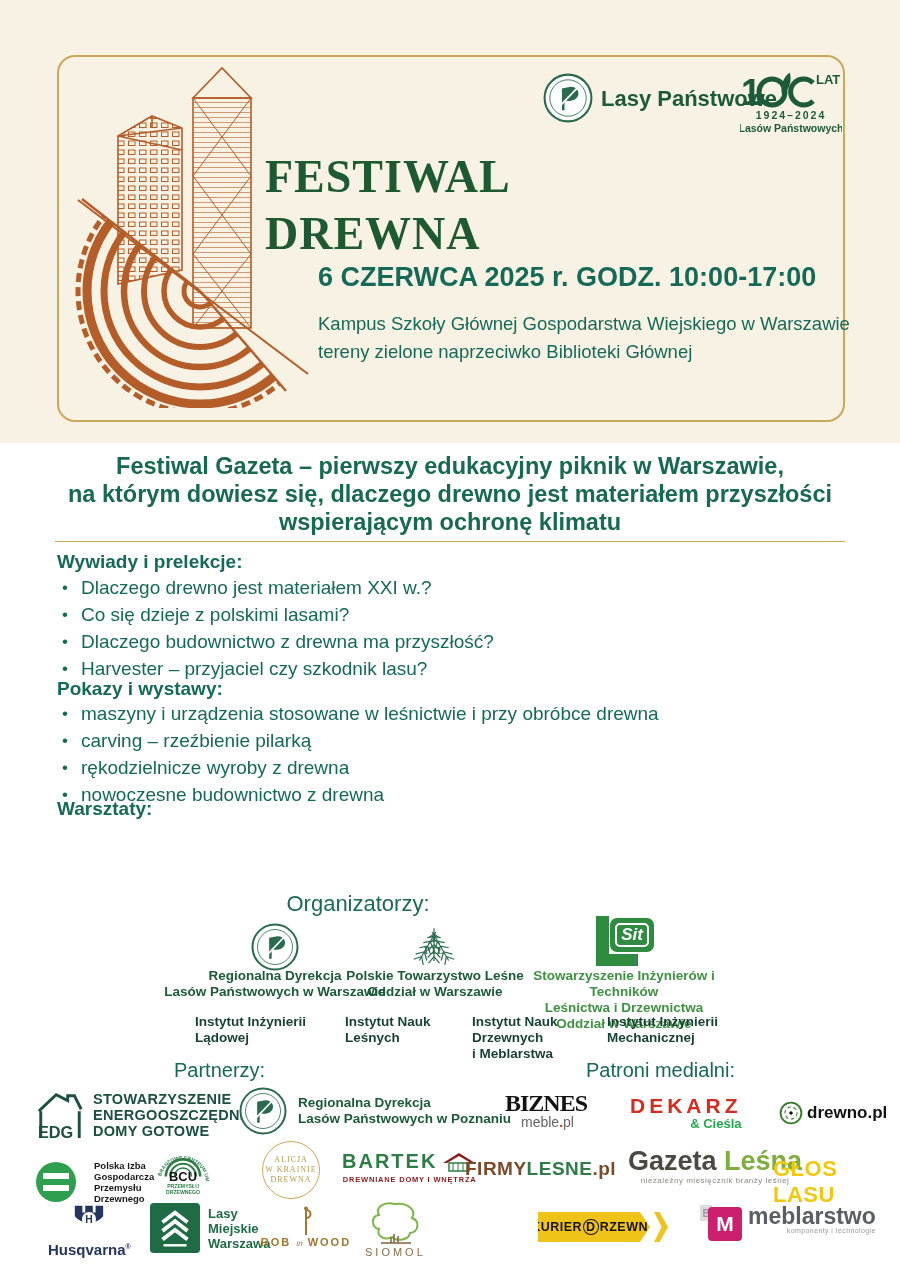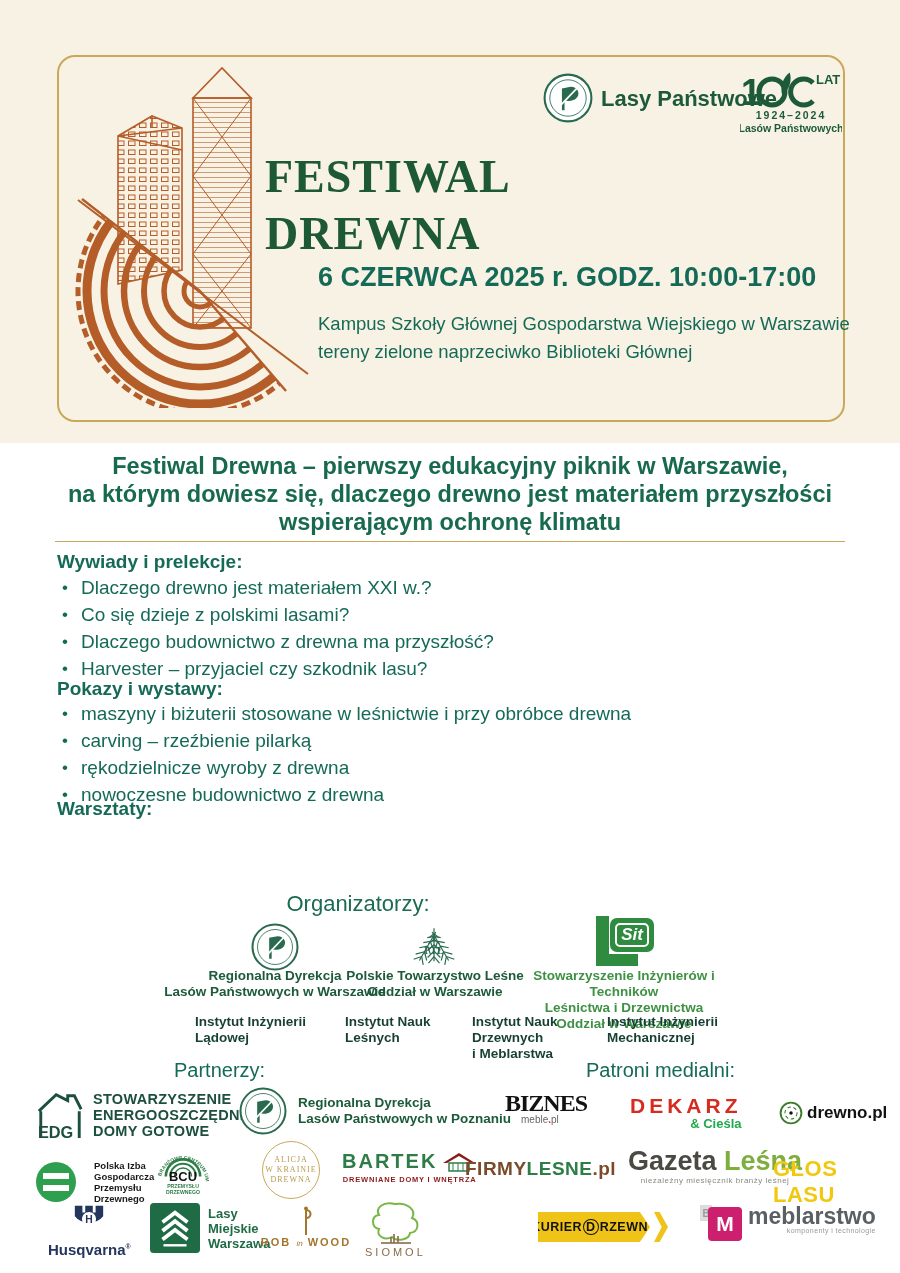--- a/index.html
+++ b/index.html
@@ -42,21 +42,21 @@
   .org-label.sit { color:#3f9144; }
   .institute { position:absolute; top:1014px; color:#173f33; font-size:13.5px; font-weight:bold; line-height:16px; }
   .group-label { position:absolute; top:1059px; color:#156a57; font-size:20px; }
 
   
   .logo { position:absolute; }
   .edg-text { color:#1c4f3f; font-size:14.5px; font-weight:800; line-height:16px; letter-spacing:.3px; }
   .seal-label { color:#1c5a3a; font-size:13.5px; font-weight:bold; line-height:16px; }
   .biznes-name { font-family:"Liberation Serif", serif; font-weight:900; font-size:24px;
     letter-spacing:-1px; color:#121212; line-height:22px; }
-  .biznes-sub { font-size:10px; color:#666; margin-left:16px; }
+  .biznes-sub { font-size:14px; color:#666; margin-left:16px; }
   .biznes-sub .dot { color:#d42f1f; font-weight:bold; }
   .dekarz-name { color:#d62b1f; font-weight:900; font-size:21px; letter-spacing:4px; }
   .dekarz-sub { color:#1faa4a; font-weight:bold; font-size:13px; text-align:right; margin-top:-2px; }
   .drewno-name { color:#121212; font-weight:900; font-size:17px; }
   .pigpd-text { color:#1a1a1a; font-size:9.5px; font-weight:bold; line-height:11px; }
   .alicja-circle { width:58px; height:58px; border:1.5px solid #c9a959; border-radius:50%;
     display:flex; flex-direction:column; align-items:center; justify-content:center;
     color:#b99a4e; font-family:"Liberation Serif", serif; font-size:8px; letter-spacing:1px; line-height:10px; }
   .bartek-name { color:#2e7d46; font-weight:bold; font-size:20px; letter-spacing:2px; }
   .bartek-sub { color:#8b1a1a; font-weight:bold; font-size:7.5px; letter-spacing:.8px; margin-top:2px; }
@@ -158,37 +158,37 @@
       <span>FESTIWAL</span>
       <span>DREWNA</span>
     </h1>
 
     <div class="date-line">6 CZERWCA 2025 r. GODZ. 10:00-17:00</div>
     <div class="loc" style="top:313px;">Kampus Szkoły Głównej Gospodarstwa Wiejskiego w Warszawie</div>
     <div class="loc" style="top:341px;">tereny zielone naprzeciwko Biblioteki Głównej</div>
   </header>
 
   <h2 class="intro">
-    <span style="display:block">Festiwal Drewna – pierwszy edukacyjny piknik w Warszawie,</span>
+    <span style="display:block">Festiwal Gazeta – pierwszy edukacyjny piknik w Warszawie,</span>
     <span style="display:block">na którym dowiesz się, dlaczego drewno jest materiałem przyszłości</span>
     <span style="display:block">wspierającym ochronę klimatu</span>
   </h2>
   <div class="gold-rule"></div>
 
   <h3 class="sec-h" style="top:551px;">Wywiady i prelekcje:</h3>
   <ul class="blist" style="top:574px;">
     <li><span>Dlaczego drewno jest materiałem XXI w.?</span></li>
     <li><span>Co się dzieje z polskimi lasami?</span></li>
     <li><span>Dlaczego budownictwo z drewna ma przyszłość?</span></li>
     <li><span>Harvester – przyjaciel czy szkodnik lasu?</span></li>
   </ul>
 
   <h3 class="sec-h" style="top:678px;">Pokazy i wystawy:</h3>
   <ul class="blist" style="top:700px;">
-    <li><span>maszyny i biżuterii stosowane w leśnictwie i przy obróbce drewna</span></li>
+    <li><span>maszyny i urządzenia stosowane w leśnictwie i przy obróbce drewna</span></li>
     <li><span>carving – rzeźbienie pilarką</span></li>
     <li><span>rękodzielnicze wyroby z drewna</span></li>
     <li><span>nowoczesne budownictwo z drewna</span></li>
   </ul>
 
   <h3 class="sec-h" style="top:798px;">Warsztaty:</h3>
 
   <div class="org-heading">Organizatorzy:</div>
 
   <svg class="abs" style="left:250px; top:922px;" width="50" height="50" viewBox="0 0 60 60">

